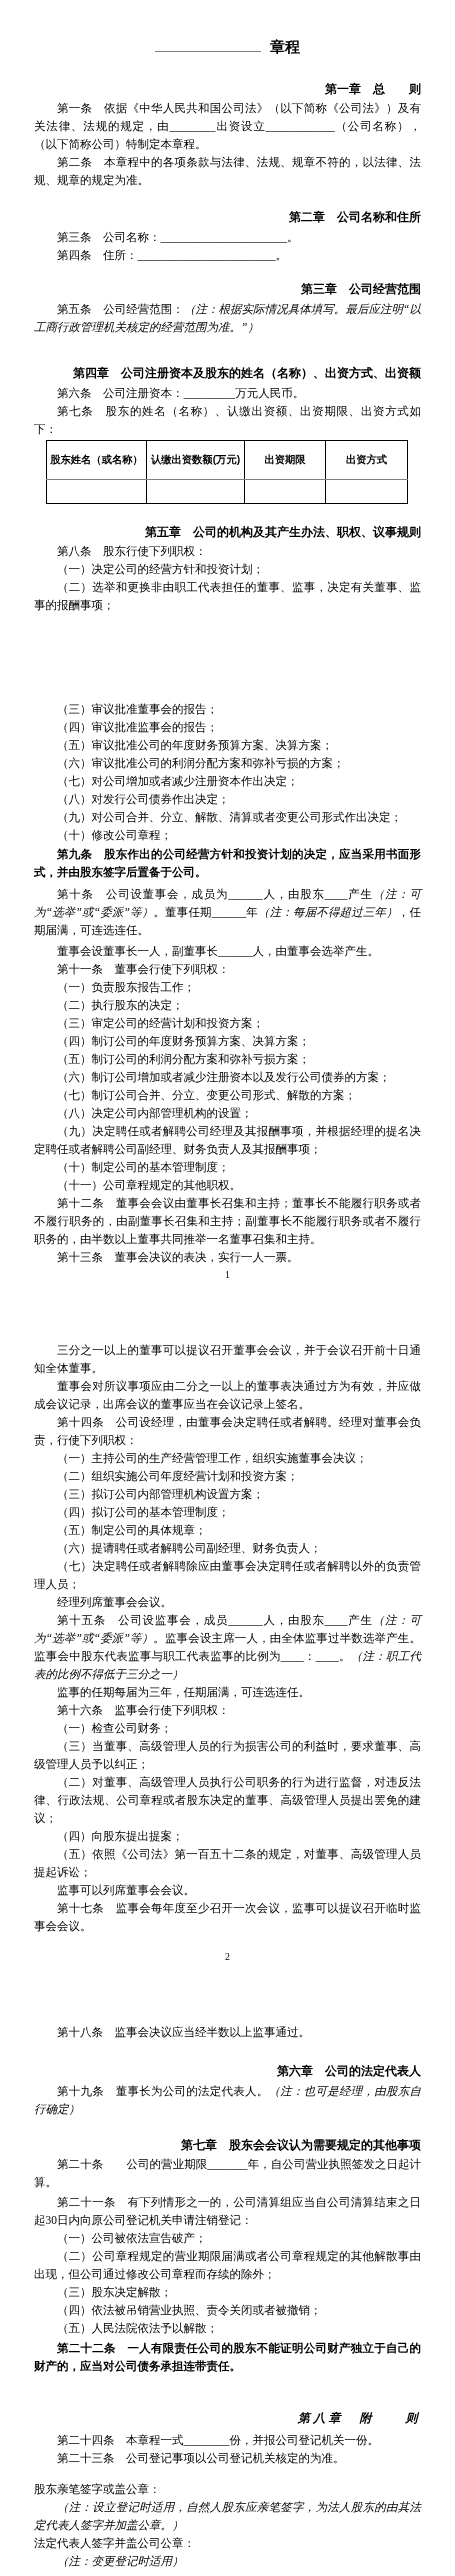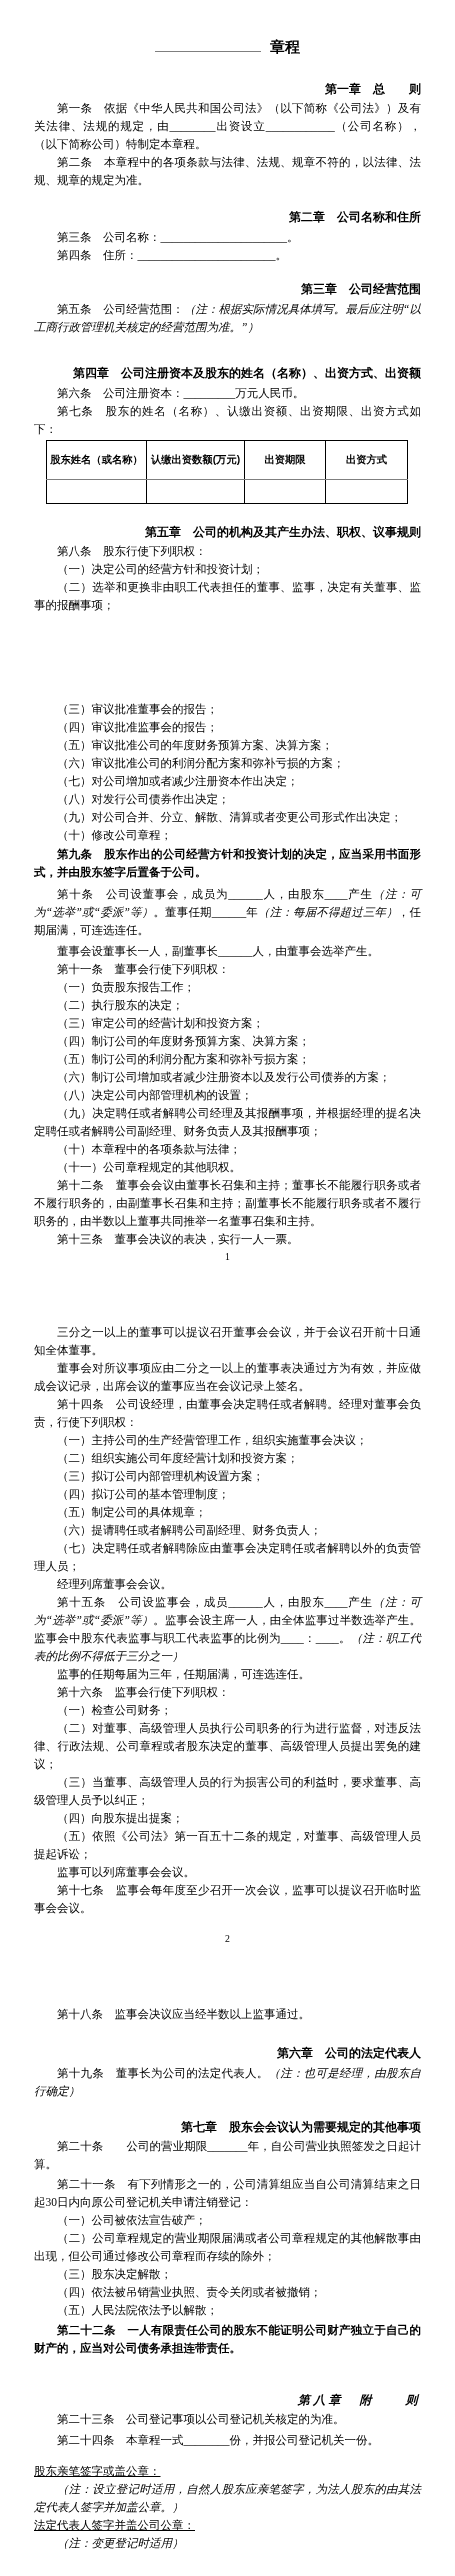--- a/index.html
+++ b/index.html
@@ -1,19 +1,19 @@
 <!DOCTYPE html>
 <html style="font-size:9.2px"><head>
 <meta charset="utf-8">
 <style>
   html,body{margin:0;padding:0;background:#fff;}
   body{width:455px;min-height:2576px;font-family:"Liberation Serif","DejaVu Serif",serif;color:#000;}
   .content{padding:0 34px;}
   .para{margin:0;line-height:18px;font-size:11.5px;text-align:justify;text-indent:23px;}
-  .noindent{text-indent:0;text-decoration:underline;}
+  .noindent{text-indent:0;}
   .bold-para{font-family:Liberation Sans, sans-serif;font-weight:bold;}
   .kai{font-style:italic;}
   .chapter{margin:0;text-align:right;text-indent:0;font-family:"Liberation Sans","DejaVu Sans",sans-serif;font-weight:bold;font-size:12px;line-height:18.4px;}
   .chapter-kai{font-style:italic;letter-spacing:3.4px;}
   .doc-title{margin:37px 0 0 0;text-align:center;font-family:"Liberation Sans","DejaVu Sans",sans-serif;font-weight:bold;font-size:15px;line-height:18.4px;}
   .title-blank{display:inline-block;width:106px;height:13.8px;border-bottom:1.1px solid #7f7f7f;margin-right:9.2px;vertical-align:baseline;}
   .page-num{margin:0;text-align:center;font-size:9.8px;line-height:18.4px;text-indent:0;}
   table.shareholders{border-collapse:collapse;margin:2.3px 0 0 12px;width:361px;table-layout:fixed;}
   table.shareholders th,table.shareholders td{border:0.6px solid #000;padding:0 2.3px;}
   table.shareholders th{height:38px;font-family:Liberation Sans, sans-serif;font-weight:bold;font-size:10.3px;border-bottom:1.7px solid #7f7f7f;text-align:center;}
@@ -86,23 +86,24 @@
   <p class="para bold-para" style="margin-top:1.7px;">第九条　股东作出的公司经营方针和投资计划的决定，应当采用书面形式，并由股东签字后置备于公司。</p>
   <p class="para" style="margin-top:4px;"><span>第十条　公司设董事会，成员为______人，由股东____产生</span><span class="kai">（注：可为“选举”或“委派”等）</span><span>。董事任期______年</span><span class="kai">（注：每届不得超过三年）</span><span>，任期届满，可连选连任。</span></p>
   <p class="para" style="margin-top:2.9px;">董事会设董事长一人，副董事长______人，由董事会选举产生。</p>
   <p class="para">第十一条　董事会行使下列职权：</p>
   <p class="para">（一）负责股东报告工作；</p>
   <p class="para">（二）执行股东的决定；</p>
   <p class="para">（三）审定公司的经营计划和投资方案；</p>
   <p class="para">（四）制订公司的年度财务预算方案、决算方案；</p>
   <p class="para">（五）制订公司的利润分配方案和弥补亏损方案；</p>
   <p class="para">（六）制订公司增加或者减少注册资本以及发行公司债券的方案；</p>
+  <p class="para">（七）制订公司合并、分立、变更公司形式、解散的方案；</p>
   <p class="para">（八）决定公司内部管理机构的设置；</p>
   <p class="para">（九）决定聘任或者解聘公司经理及其报酬事项，并根据经理的提名决定聘任或者解聘公司副经理、财务负责人及其报酬事项；</p>
-  <p class="para">（十）本章程中的各项条款与法律；</p>
+  <p class="para">（十）制定公司的基本管理制度；</p>
   <p class="para">（十一）公司章程规定的其他职权。</p>
   <p class="para">第十二条　董事会会议由董事长召集和主持；董事长不能履行职务或者不履行职务的，由副董事长召集和主持；副董事长不能履行职务或者不履行职务的，由半数以上董事共同推举一名董事召集和主持。</p>
   <p class="para">第十三条　董事会决议的表决，实行一人一票。</p>
 
   <p class="page-num">1</p>
   <div class="gap-pagebreak-2"></div>
 
   <p class="para">三分之一以上的董事可以提议召开董事会会议，并于会议召开前十日通知全体董事。</p>
   <p class="para">董事会对所议事项应由二分之一以上的董事表决通过方为有效，并应做成会议记录，出席会议的董事应当在会议记录上签名。</p>
   <p class="para">第十四条　公司设经理，由董事会决定聘任或者解聘。经理对董事会负责，行使下列职权：</p>
@@ -111,22 +112,22 @@
   <p class="para">（三）拟订公司内部管理机构设置方案；</p>
   <p class="para">（四）拟订公司的基本管理制度；</p>
   <p class="para">（五）制定公司的具体规章；</p>
   <p class="para">（六）提请聘任或者解聘公司副经理、财务负责人；</p>
   <p class="para">（七）决定聘任或者解聘除应由董事会决定聘任或者解聘以外的负责管理人员；</p>
   <p class="para">经理列席董事会会议。</p>
   <p class="para"><span>第十五条　公司设监事会，成员______人，由股东____产生</span><span class="kai">（注：可为“选举”或“委派”等）</span><span>。监事会设主席一人，由全体监事过半数选举产生。监事会中股东代表监事与职工代表监事的比例为____：____。</span><span class="kai">（注：职工代表的比例不得低于三分之一）</span></p>
   <p class="para">监事的任期每届为三年，任期届满，可连选连任。</p>
   <p class="para">第十六条　监事会行使下列职权：</p>
   <p class="para">（一）检查公司财务；</p>
+  <p class="para">（三）当董事、高级管理人员的行为损害公司的利益时，要求董事、高级管理人员予以纠正；</p>
   <p class="para">（二）对董事、高级管理人员执行公司职务的行为进行监督，对违反法律、行政法规、公司章程或者股东决定的董事、高级管理人员提出罢免的建议；</p>
-  <p class="para">（三）当董事、高级管理人员的行为损害公司的利益时，要求董事、高级管理人员予以纠正；</p>
   <p class="para">（四）向股东提出提案；</p>
   <p class="para">（五）依照《公司法》第一百五十二条的规定，对董事、高级管理人员提起诉讼；</p>
   <p class="para">监事可以列席董事会会议。</p>
   <p class="para">第十七条　监事会每年度至少召开一次会议，监事可以提议召开临时监事会会议。</p>
 
   <p class="page-num" style="margin-top:13.2px;">2</p>
   <div class="gap-pagebreak-3"></div>
 
   <p class="para">第十八条　监事会决议应当经半数以上监事通过。</p>
 
@@ -137,22 +138,22 @@
   <p class="para">第二十条　　公司的营业期限_______年，自公司营业执照签发之日起计算。</p>
   <p class="para" style="margin-top:2.3px;">第二十一条　有下列情形之一的，公司清算组应当自公司清算结束之日起30日内向原公司登记机关申请注销登记：</p>
   <p class="para">（一）公司被依法宣告破产；</p>
   <p class="para">（二）公司章程规定的营业期限届满或者公司章程规定的其他解散事由出现，但公司通过修改公司章程而存续的除外；</p>
   <p class="para">（三）股东决定解散；</p>
   <p class="para">（四）依法被吊销营业执照、责令关闭或者被撤销；</p>
   <p class="para">（五）人民法院依法予以解散；</p>
   <p class="para bold-para" style="margin-top:2.3px;">第二十二条　一人有限责任公司的股东不能证明公司财产独立于自己的财产的，应当对公司债务承担连带责任。</p>
 
   <p class="chapter chapter-kai" style="margin-top:34px;">第八章　附　　则</p>
+  <p class="para" style="margin-top:2.9px;">第二十四条　本章程一式________份，并报公司登记机关一份。</p>
   <p class="para">第二十三条　公司登记事项以公司登记机关核定的为准。</p>
-  <p class="para" style="margin-top:2.9px;">第二十四条　本章程一式________份，并报公司登记机关一份。</p>
 
   <p class="para noindent" style="margin-top:13.2px;">股东亲笔签字或盖公章：</p>
   <p class="para kai">（注：设立登记时适用，自然人股东应亲笔签字，为法人股东的由其法定代表人签字并加盖公章。）</p>
   <p class="para noindent">法定代表人签字并盖公司公章：</p>
   <p class="para kai">（注：变更登记时适用）</p>
 
 </div>
 
 
 </body></html>

